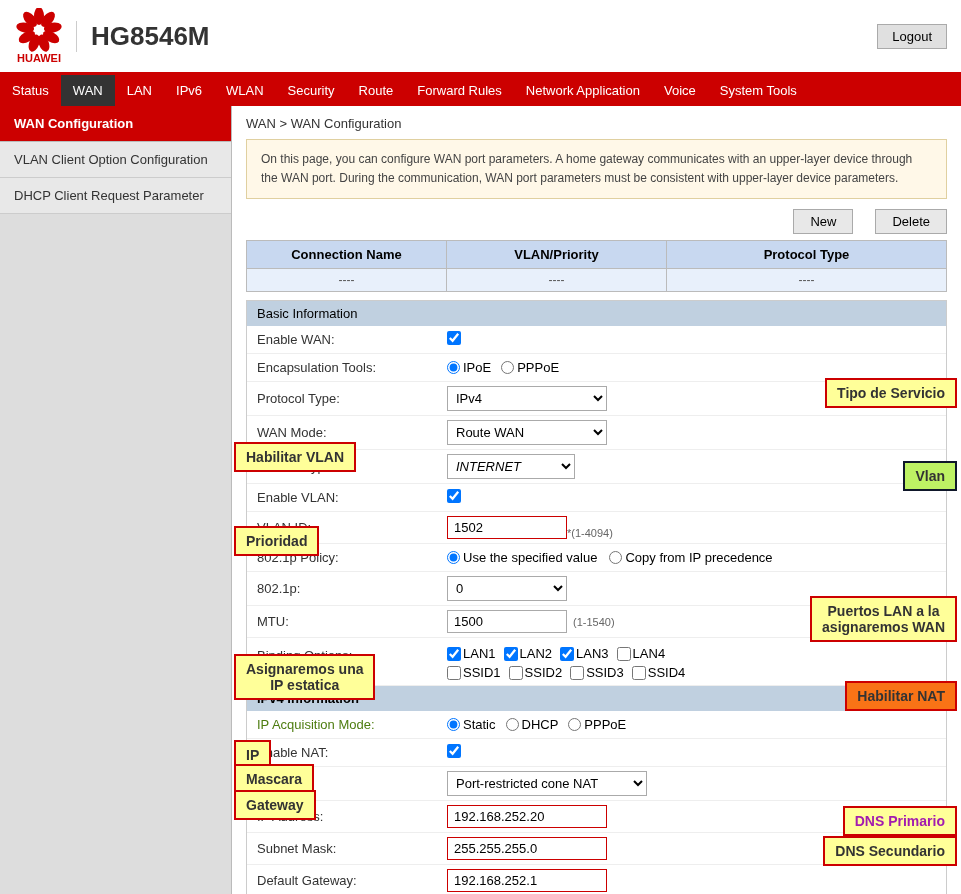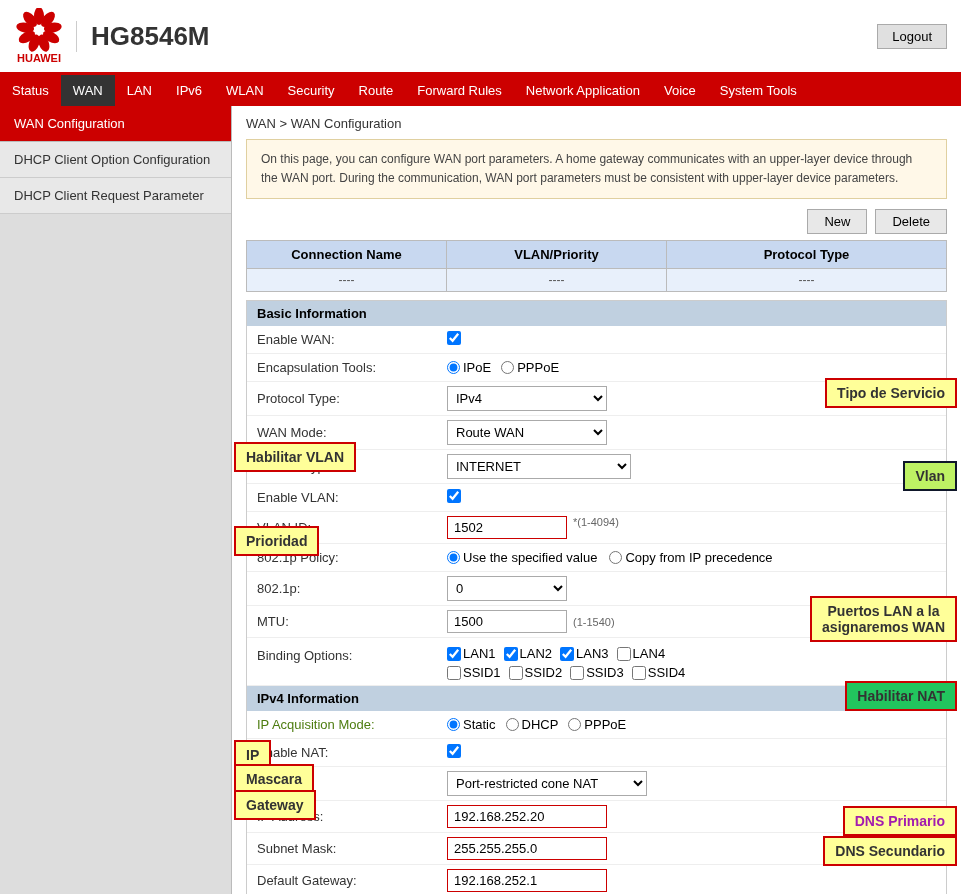--- a/index.html
+++ b/index.html
@@ -42,51 +42,51 @@
   <div style="color:white; padding:8px 12px; cursor:pointer; font-size:13px;">Route</div>
   <div style="color:white; padding:8px 12px; cursor:pointer; font-size:13px;">Forward Rules</div>
   <div style="color:white; padding:8px 12px; cursor:pointer; font-size:13px;">Network Application</div>
   <div style="color:white; padding:8px 12px; cursor:pointer; font-size:13px;">Voice</div>
   <div style="color:white; padding:8px 12px; cursor:pointer; font-size:13px;">System Tools</div>
 </div>
 
 <div style="display:flex; min-height:780px;">
 
   <div style="width:232px; background:#ddd; border-right:1px solid #bbb;">
-    <div style="padding:10px 14px; cursor:pointer; font-size:13px; background:#cc0000; color:white; font-weight:normal; border-bottom:1px solid #bbb;">WAN Configuration</div>
-    <div style="padding:10px 14px; cursor:pointer; font-size:13px; background:#e8e8e8; border-bottom:1px solid #ccc; color:#333;">DHCP Client Option Configuration</div>
+    <div style="padding:10px 14px; cursor:pointer; font-size:13px; background:#cc0000; color:white; font-weight:bold; border-bottom:1px solid #bbb;">WAN Configuration</div>
+    <div style="padding:10px 14px; cursor:pointer; font-size:13px; background:#e8e8e8; border-bottom:1px solid #ccc; color:#333;">VLAN Client Option Configuration</div>
     <div style="padding:10px 14px; cursor:pointer; font-size:13px; background:#e8e8e8; border-bottom:1px solid #ccc; color:#333;">DHCP Client Request Parameter</div>
   </div>
 
   <div style="flex:1; padding:10px 14px; background:white; position:relative;">
     <div style="font-size:13px; color:#333; margin-bottom:8px;">WAN &gt; WAN Configuration</div>
 
     <div style="background:#fff8e8; border:1px solid #e0d0a0; padding:10px 14px; margin-bottom:10px; font-size:12px; color:#444; line-height:1.6;">On this page, you can configure WAN port parameters. A home gateway communicates with an upper-layer device through the WAN port. During the communication, WAN port parameters must be consistent with upper-layer device parameters.</div>
 
-    <div style="display:flex; justify-content:flex-end; gap:8px; margin-bottom:6px;">
+    <div style="display:flex; justify-content:flex-end; gap:22px; margin-bottom:6px;">
       <button style="padding:4px 16px; border:1px solid #aaa; background:#e8e8e8; cursor:pointer; font-size:13px;">New</button>
       <button style="padding:4px 16px; border:1px solid #aaa; background:#e8e8e8; cursor:pointer; font-size:13px;">Delete</button>
     </div>
 
     <div style="border:1px solid #bbb;">
       <div style="display:grid; grid-template-columns:200px 220px 1fr; background:#c8d8f0;">
         <div style="padding:6px 10px; font-weight:bold; text-align:center; border-right:1px solid #bbb; font-size:13px;">Connection Name</div>
         <div style="padding:6px 10px; font-weight:bold; text-align:center; border-right:1px solid #bbb; font-size:13px;">VLAN/Priority</div>
         <div style="padding:6px 10px; font-weight:bold; text-align:center; font-size:13px;">Protocol Type</div>
       </div>
       <div style="display:grid; grid-template-columns:200px 220px 1fr; background:#e8f0fb; border-top:1px solid #bbb;">
         <div style="padding:4px 10px; text-align:center; border-right:1px solid #bbb; font-size:12px; color:#555;">----</div>
         <div style="padding:4px 10px; text-align:center; border-right:1px solid #bbb; font-size:12px; color:#555;">----</div>
         <div style="padding:4px 10px; text-align:center; font-size:12px; color:#555;">----</div>
       </div>
     </div>
 
     <div style="border:1px solid #ccc; margin-top:8px;">
 
-      <div style="background:#c0d0e0; padding:5px 10px; font-weight:bold; font-size:13px;">Basic Information</div>
+      <div style="background:#c0d0e0; padding:5px 10px; font-weight:normal; font-size:13px;">Basic Information</div>
 
       <div style="display:flex; align-items:center; padding:4px 0; border-bottom:1px solid #eee; min-height:28px;">
         <div style="width:200px; padding-left:10px; color:#333; font-size:13px;">Enable WAN:</div>
         <div style="flex:1;">
           <input type="checkbox" checked="" style="">
         </div>
       </div>
 
       <div style="display:flex; align-items:center; padding:4px 0; border-bottom:1px solid #eee; min-height:28px;">
         <div style="width:200px; padding-left:10px; color:#333; font-size:13px;">Encapsulation Tools:</div>
@@ -110,36 +110,36 @@
         <div style="flex:1;">
           <select style="width:160px;">
             <option>Route WAN</option><option>Bridge WAN</option>
           </select>
         </div>
       </div>
 
       <div style="display:flex; align-items:center; padding:4px 0; border-bottom:1px solid #eee; min-height:28px;">
         <div style="width:200px; padding-left:10px; color:#333; font-size:13px;">Service Type:</div>
         <div style="flex:1;">
-          <select style="width:184px;">
+          <select style="width:128px;font-style:italic;">
             <option>INTERNET</option><option>TR069</option><option>VOIP</option><option>OTHER</option>
           </select>
         </div>
       </div>
 
       <div style="display:flex; align-items:center; padding:4px 0; border-bottom:1px solid #eee; min-height:28px;">
         <div style="width:200px; padding-left:10px; color:#333; font-size:13px;">Enable VLAN:</div>
         <div style="flex:1;">
           <input type="checkbox" checked="" style="">
         </div>
       </div>
 
       <div style="display:flex; align-items:center; padding:4px 0; border-bottom:1px solid #eee; min-height:28px;">
         <div style="width:200px; padding-left:10px; color:#333; font-size:13px;">VLAN ID:</div>
-        <div style="flex:1; display:flex; align-items:flex-start; gap:6px;">
+        <div style="flex:1; display:flex; align-items:flex-end; ">
           <input type="text" value="1502" style="width: 120px; border: 1px solid rgb(204, 0, 0);">
           <span style="font-size:11px; color:#666;">*(1-4094)</span>
         </div>
       </div>
 
       <div style="display:flex; align-items:center; padding:4px 0; border-bottom:1px solid #eee; min-height:28px;">
         <div style="width:200px; padding-left:10px; color:#333; font-size:13px;">802.1p Policy:</div>
         <div style="flex:1; display:flex; align-items:center; gap:12px;">
           <label style="display:flex; align-items:center; gap:3px;"><input type="radio" name="policy" checked="" style=""> Use the specified value</label>
           <label style="display:flex; align-items:center; gap:3px;"><input type="radio" name="policy" style=""> Copy from IP precedence</label>
@@ -235,27 +235,29 @@
 
     <div style="position:absolute; top:336px; left:2px; background:#ffff99; border:2px solid #cc0000; padding:5px 10px; font-size:14px; font-weight:bold; color:#333; z-index:10;">Habilitar VLAN</div>
 
     <div style="position:absolute; top:355px; right:4px; background:#bef264; border:2px solid #0f172a; padding:5px 10px; font-size:14px; font-weight:bold; color:#333; z-index:10;">Vlan</div>
 
     <div style="position:absolute; top:420px; left:2px; background:#ffff99; border:2px solid #cc0000; padding:5px 10px; font-size:14px; font-weight:bold; color:#333; z-index:10;">Prioridad</div>
 
     <div style="position:absolute; top:490px; right:4px; background:#ffff99; border:2px solid #cc0000; padding:5px 10px; font-size:14px; font-weight:bold; color:#333; z-index:10; white-space:pre-line; text-align:center;">Puertos LAN a la
 asignaremos WAN</div>
 
+    <div style="position:absolute; top:548px; left:2px; background:#ffff99; border:2px solid #cc0000; padding:5px 10px; font-size:14px; font-weight:bold; color:#333; z-index:10; white-space:pre-line; text-align:center;">Asignaremos una
+IP estatica</div>
 
     <div style="position:absolute; top:634px; left:2px; background:#ffff99; border:2px solid #cc0000; padding:5px 10px; font-size:14px; font-weight:bold; color:#333; z-index:10;">IP</div>
 
     <div style="position:absolute; top:658px; left:2px; background:#ffff99; border:2px solid #cc0000; padding:5px 10px; font-size:14px; font-weight:bold; color:#333; z-index:10;">Mascara</div>
 
     <div style="position:absolute; top:684px; left:2px; background:#ffff99; border:2px solid #cc0000; padding:5px 10px; font-size:14px; font-weight:bold; color:#333; z-index:10;">Gateway</div>
 
-    <div style="position:absolute; top:575px; right:4px; background:#22c55e; border:2px solid #cc0000; padding:5px 10px; font-size:14px; font-weight:bold; color:#333; z-index:10;">Habilitar NAT</div>
+    <div style="position:absolute; top:575px; right:4px; background:#f97316; border:2px solid #cc0000; padding:5px 10px; font-size:14px; font-weight:bold; color:#333; z-index:10;">Habilitar NAT</div>
 
     <div style="position:absolute; top:700px; right:4px; background:#ffff99; border:2px solid #cc0000; padding:5px 10px; font-size:14px; font-weight:bold; color:#a21caf; z-index:10;">DNS Primario</div>
 
     <div style="position:absolute; top:730px; right:4px; background:#ffff99; border:2px solid #cc0000; padding:5px 10px; font-size:14px; font-weight:bold; color:#333; z-index:10;">DNS Secundario</div>
 
   </div>
 </div>
 
 </body></html>

